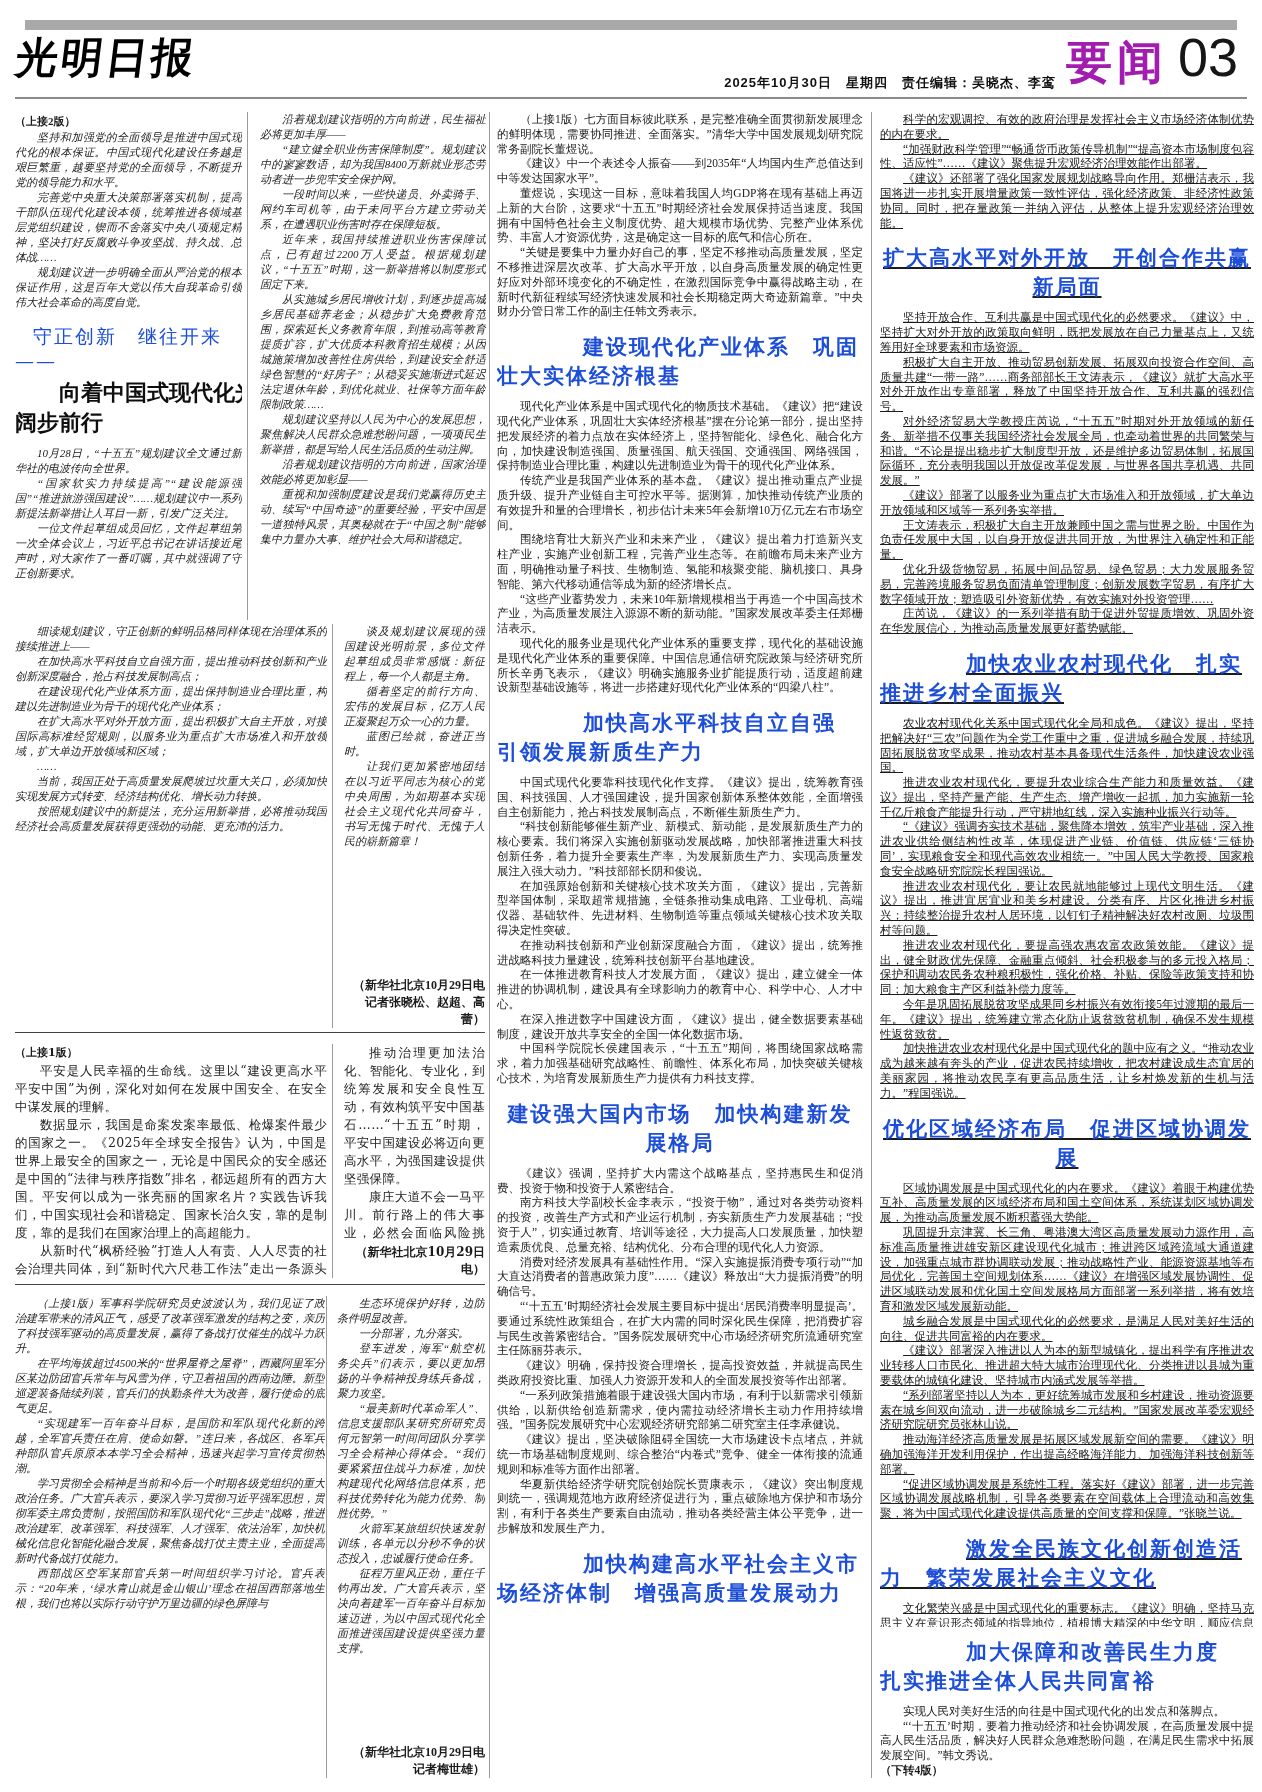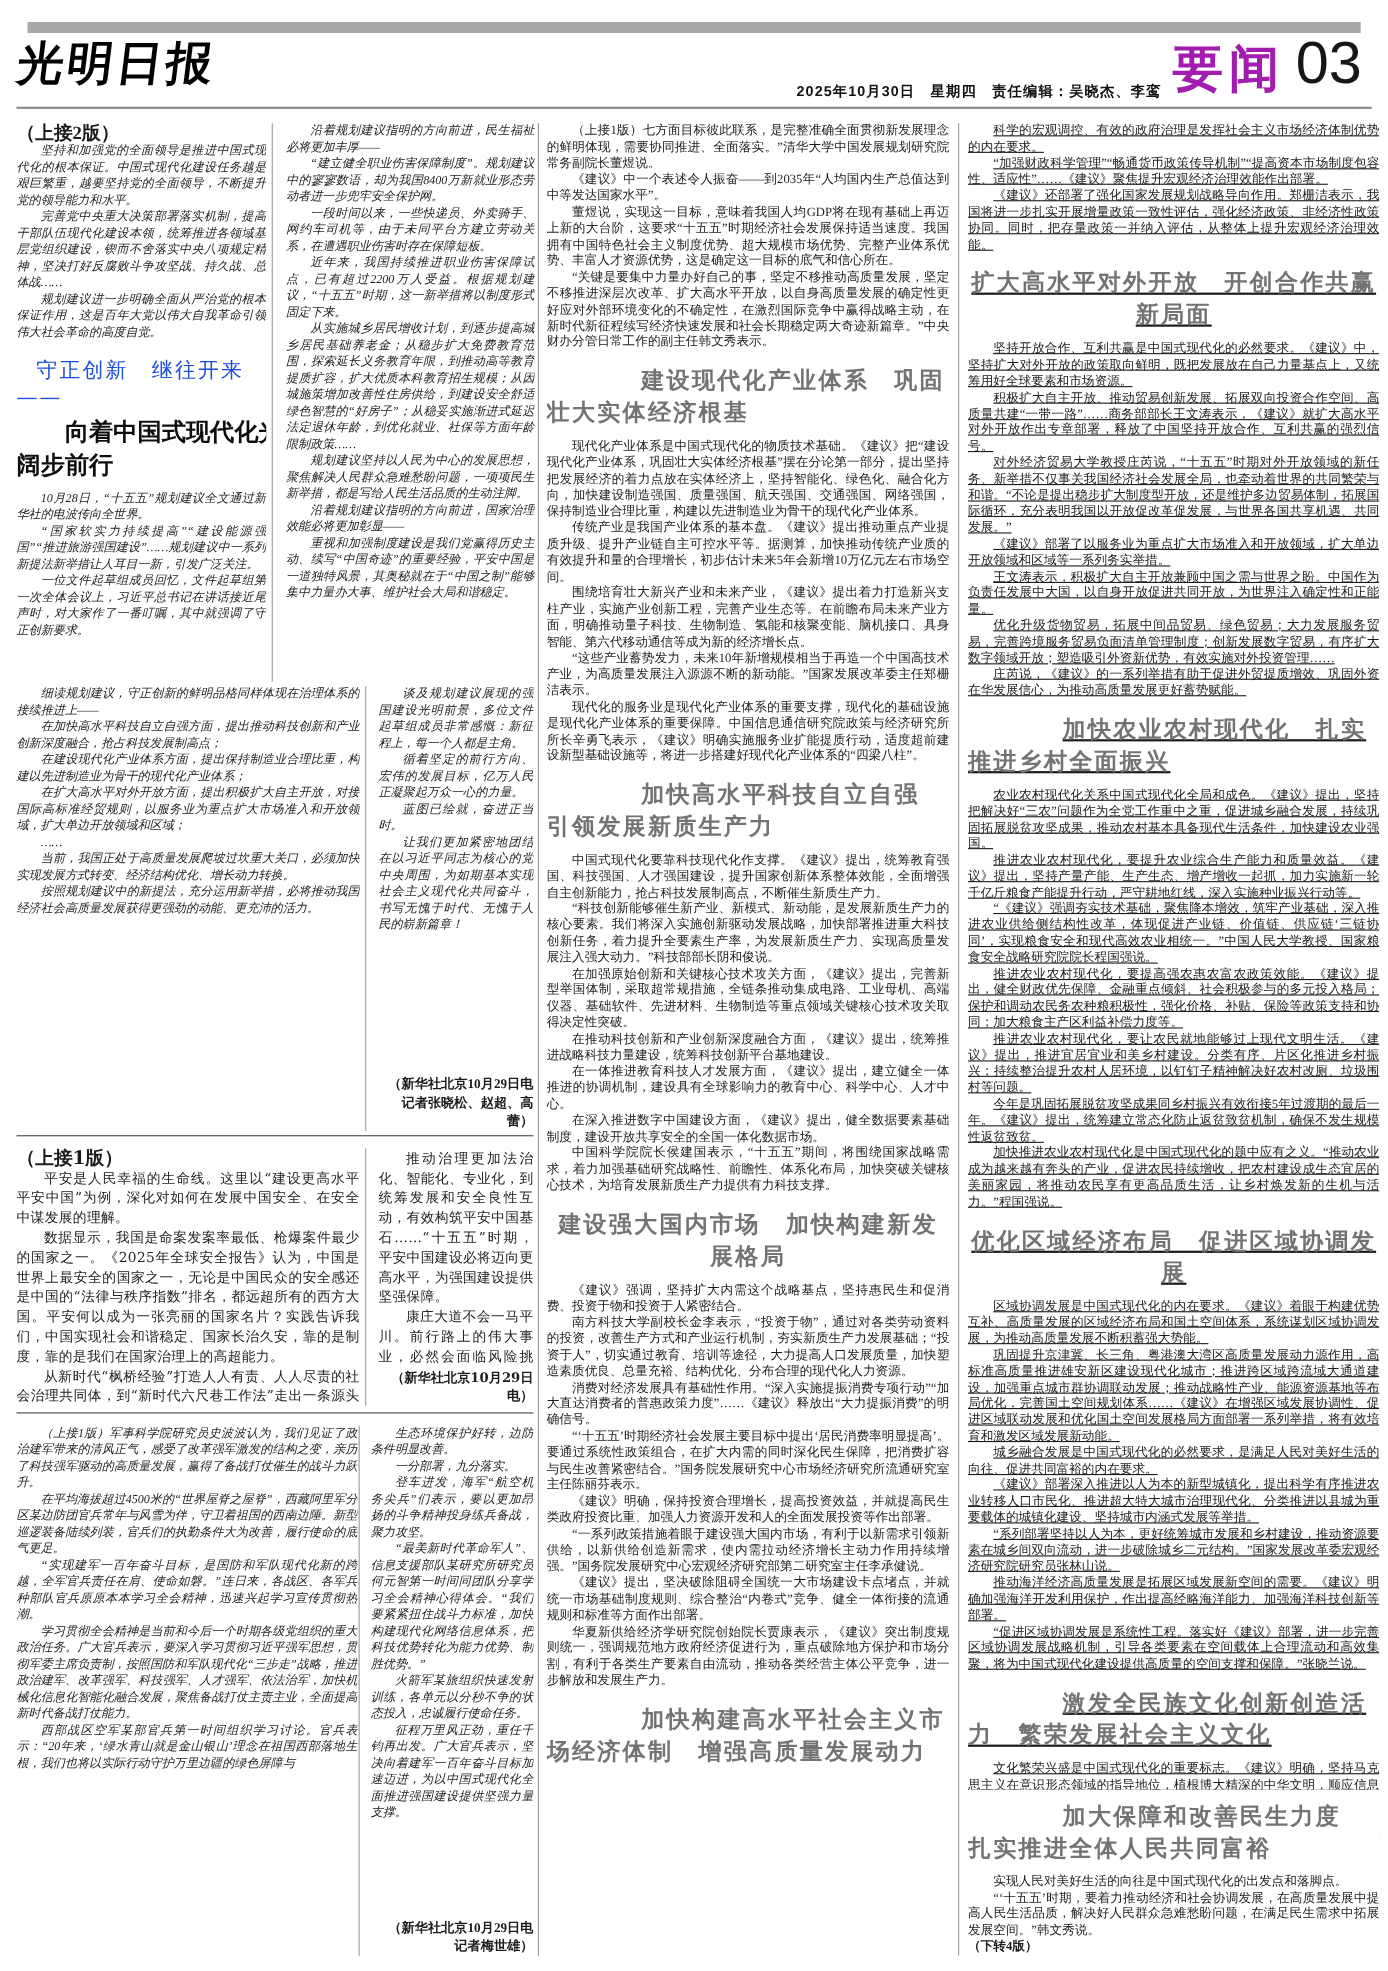--- a/index.html
+++ b/index.html
@@ -20,23 +20,23 @@
   
   .vrule{width:1px;background:#9a9a9a;}
   .hrule{height:1px;background:#444;}
   
   .col{overflow:hidden;}
   .col p.para{margin:0;text-align:justify;text-indent:2em;}
   .nc p.para{font-size:11px;line-height:15px;font-style:italic;}
   .wc p.para{font-size:11.5px;line-height:14.8px;}
   .kai{font-family:"DejaVu Serif",serif;}
   .kai p.para{font-size:12.5px;line-height:18px;letter-spacing:0.3px;color:#222;}
-  .tagline{font-weight:bold;font-size:17px;line-height:18px;margin:0;}
-  
-  .hl{font-family:"Liberation Sans",sans-serif;font-weight:bold;color:#737373;
+  .tagline{font-weight:bold;font-size:11px;line-height:18px;margin:0;}
+  
+  .hl{font-family:"Liberation Sans",sans-serif;font-weight:bold;color:#1d4ed8;
       font-size:21px;line-height:29px;letter-spacing:2px;margin:13px 0 9px 0;}
   .hl.center{text-align:center;}
   .hl.ind{text-indent:86px;}
   .kicker{font-family:"DejaVu Serif",serif;font-size:19px;letter-spacing:2px;margin:14px 0 6px 0;
       text-indent:18px;color:#1d4ed8;}
   .ftitle{font-family:"Liberation Sans",sans-serif;font-weight:bold;font-size:22px;line-height:30px;
       color:#0e0e0e;white-space:nowrap;}
   .ftitle.l1{text-indent:44px;}
   .byline{font-weight:bold;text-align:right;margin:2px 0 0 0;}
   .nc .byline,.kai .byline{font-size:12px;line-height:17px;text-align:right;}
@@ -214,22 +214,22 @@
         <p class="para">王文涛表示，积极扩大自主开放兼顾中国之需与世界之盼。中国作为负责任发展中大国，以自身开放促进共同开放，为世界注入确定性和正能量。</p>
         <p class="para">优化升级货物贸易，拓展中间品贸易、绿色贸易；大力发展服务贸易，完善跨境服务贸易负面清单管理制度；创新发展数字贸易，有序扩大数字领域开放；塑造吸引外资新优势，有效实施对外投资管理……</p>
         <p class="para">庄芮说，《建议》的一系列举措有助于促进外贸提质增效、巩固外资在华发展信心，为推动高质量发展更好蓄势赋能。</p>
       </div>
 
     <h2 class="hl ind">加快农业农村现代化　扎实推进乡村全面振兴</h2>
     <div>
         <p class="para">农业农村现代化关系中国式现代化全局和成色。《建议》提出，坚持把解决好“三农”问题作为全党工作重中之重，促进城乡融合发展，持续巩固拓展脱贫攻坚成果，推动农村基本具备现代生活条件，加快建设农业强国。</p>
         <p class="para">推进农业农村现代化，要提升农业综合生产能力和质量效益。《建议》提出，坚持产量产能、生产生态、增产增收一起抓，加力实施新一轮千亿斤粮食产能提升行动，严守耕地红线，深入实施种业振兴行动等。</p>
         <p class="para">“《建议》强调夯实技术基础，聚焦降本增效，筑牢产业基础，深入推进农业供给侧结构性改革，体现促进产业链、价值链、供应链‘三链协同’，实现粮食安全和现代高效农业相统一。”中国人民大学教授、国家粮食安全战略研究院院长程国强说。</p>
+        <p class="para">推进农业农村现代化，要让农民就地能够过上现代文明生活。《建议》提出，推进宜居宜业和美乡村建设。分类有序、片区化推进乡村振兴；持续整治提升农村人居环境，以钉钉子精神解决好农村改厕、垃圾围村等问题。</p>
         <p class="para">推进农业农村现代化，要提高强农惠农富农政策效能。《建议》提出，健全财政优先保障、金融重点倾斜、社会积极参与的多元投入格局；保护和调动农民务农种粮积极性，强化价格、补贴、保险等政策支持和协同；加大粮食主产区利益补偿力度等。</p>
-        <p class="para">推进农业农村现代化，要让农民就地能够过上现代文明生活。《建议》提出，推进宜居宜业和美乡村建设。分类有序、片区化推进乡村振兴；持续整治提升农村人居环境，以钉钉子精神解决好农村改厕、垃圾围村等问题。</p>
         <p class="para">今年是巩固拓展脱贫攻坚成果同乡村振兴有效衔接5年过渡期的最后一年。《建议》提出，统筹建立常态化防止返贫致贫机制，确保不发生规模性返贫致贫。</p>
         <p class="para">加快推进农业农村现代化是中国式现代化的题中应有之义。“推动农业成为越来越有奔头的产业，促进农民持续增收，把农村建设成生态宜居的美丽家园，将推动农民享有更高品质生活，让乡村焕发新的生机与活力。”程国强说。</p>
       </div>
 
     <h2 class="hl center">优化区域经济布局　促进区域协调发展</h2>
     <div>
         <p class="para">区域协调发展是中国式现代化的内在要求。《建议》着眼于构建优势互补、高质量发展的区域经济布局和国土空间体系，系统谋划区域协调发展，为推动高质量发展不断积蓄强大势能。</p>
         <p class="para">巩固提升京津冀、长三角、粤港澳大湾区高质量发展动力源作用，高标准高质量推进雄安新区建设现代化城市；推进跨区域跨流域大通道建设，加强重点城市群协调联动发展；推动战略性产业、能源资源基地等布局优化，完善国土空间规划体系……《建议》在增强区域发展协调性、促进区域联动发展和优化国土空间发展格局方面部署一系列举措，将有效培育和激发区域发展新动能。</p>
         <p class="para">城乡融合发展是中国式现代化的必然要求，是满足人民对美好生活的向往、促进共同富裕的内在要求。</p>
         <p class="para">《建议》部署深入推进以人为本的新型城镇化，提出科学有序推进农业转移人口市民化、推进超大特大城市治理现代化、分类推进以县城为重要载体的城镇化建设、坚持城市内涵式发展等举措。</p>

